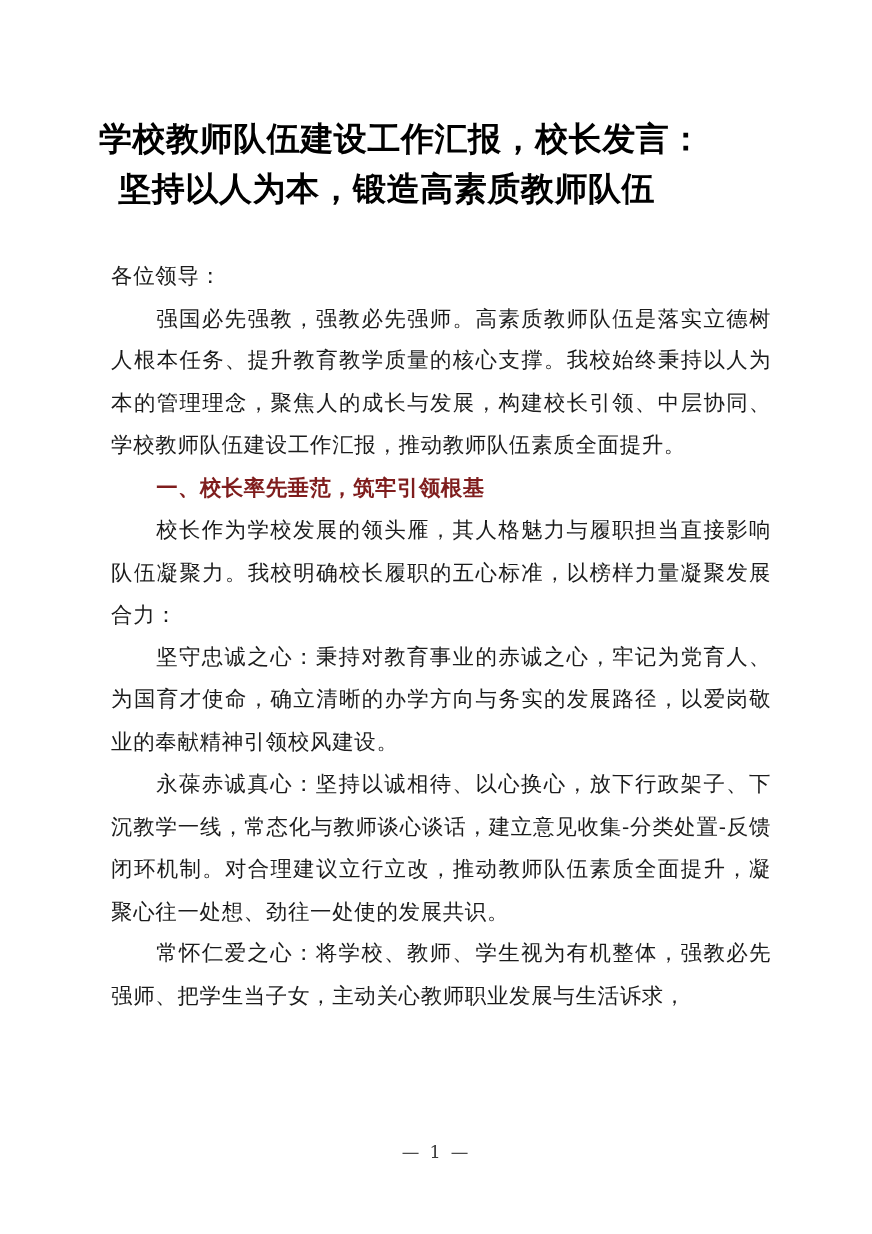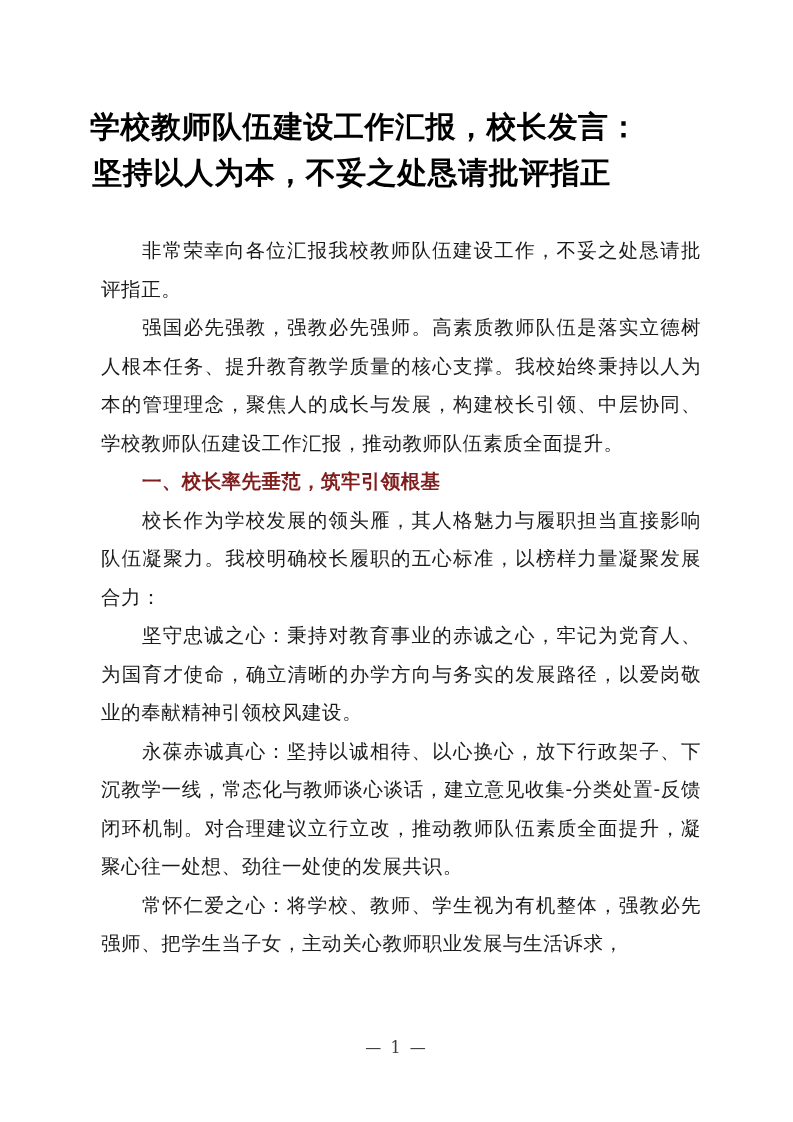--- a/index.html
+++ b/index.html
@@ -90,27 +90,27 @@
     letter-spacing: 2px;
   }
 </style>
 </head>
 <body>
 
 <div class="page">
 
   <div class="doc-title">
     <span class="tline tline-1">学校教师队伍建设工作汇报，校长发言：</span>
-    <span class="tline tline-2">坚持以人为本，不妥之处恳请批评指正</span>
+    <span class="tline tline-2">坚持以人为本，锻造高素质教师队伍</span>
   </div>
 
   <div class="body-area">
 
+    <p class="para">各位领导：</p>
 
-    <p class="para indent">非常荣幸向各位汇报我校教师队伍建设工作，不妥之处恳请批评指正。</p>
 
     <p class="para indent">强国必先强教，强教必先强师。高素质教师队伍是落实立德树人根本任务、提升教育教学质量的核心支撑。我校始终秉持以人为本的管理理念，聚焦人的成长与发展，构建校长引领、中层协同、学校教师队伍建设工作汇报，推动教师队伍素质全面提升。</p>
 
     <p class="heading">一、校长率先垂范，筑牢引领根基</p>
 
     <p class="para indent">校长作为学校发展的领头雁，其人格魅力与履职担当直接影响队伍凝聚力。我校明确校长履职的五心标准，以榜样力量凝聚发展合力：</p>
 
     <p class="para indent">坚守忠诚之心：秉持对教育事业的赤诚之心，牢记为党育人、为国育才使命，确立清晰的办学方向与务实的发展路径，以爱岗敬业的奉献精神引领校风建设。</p>
 
     <p class="para indent">永葆赤诚真心：坚持以诚相待、以心换心，放下行政架子、下沉教学一线，常态化与教师谈心谈话，建立意见收集-分类处置-反馈闭环机制。对合理建议立行立改，推动教师队伍素质全面提升，凝聚心往一处想、劲往一处使的发展共识。</p>

